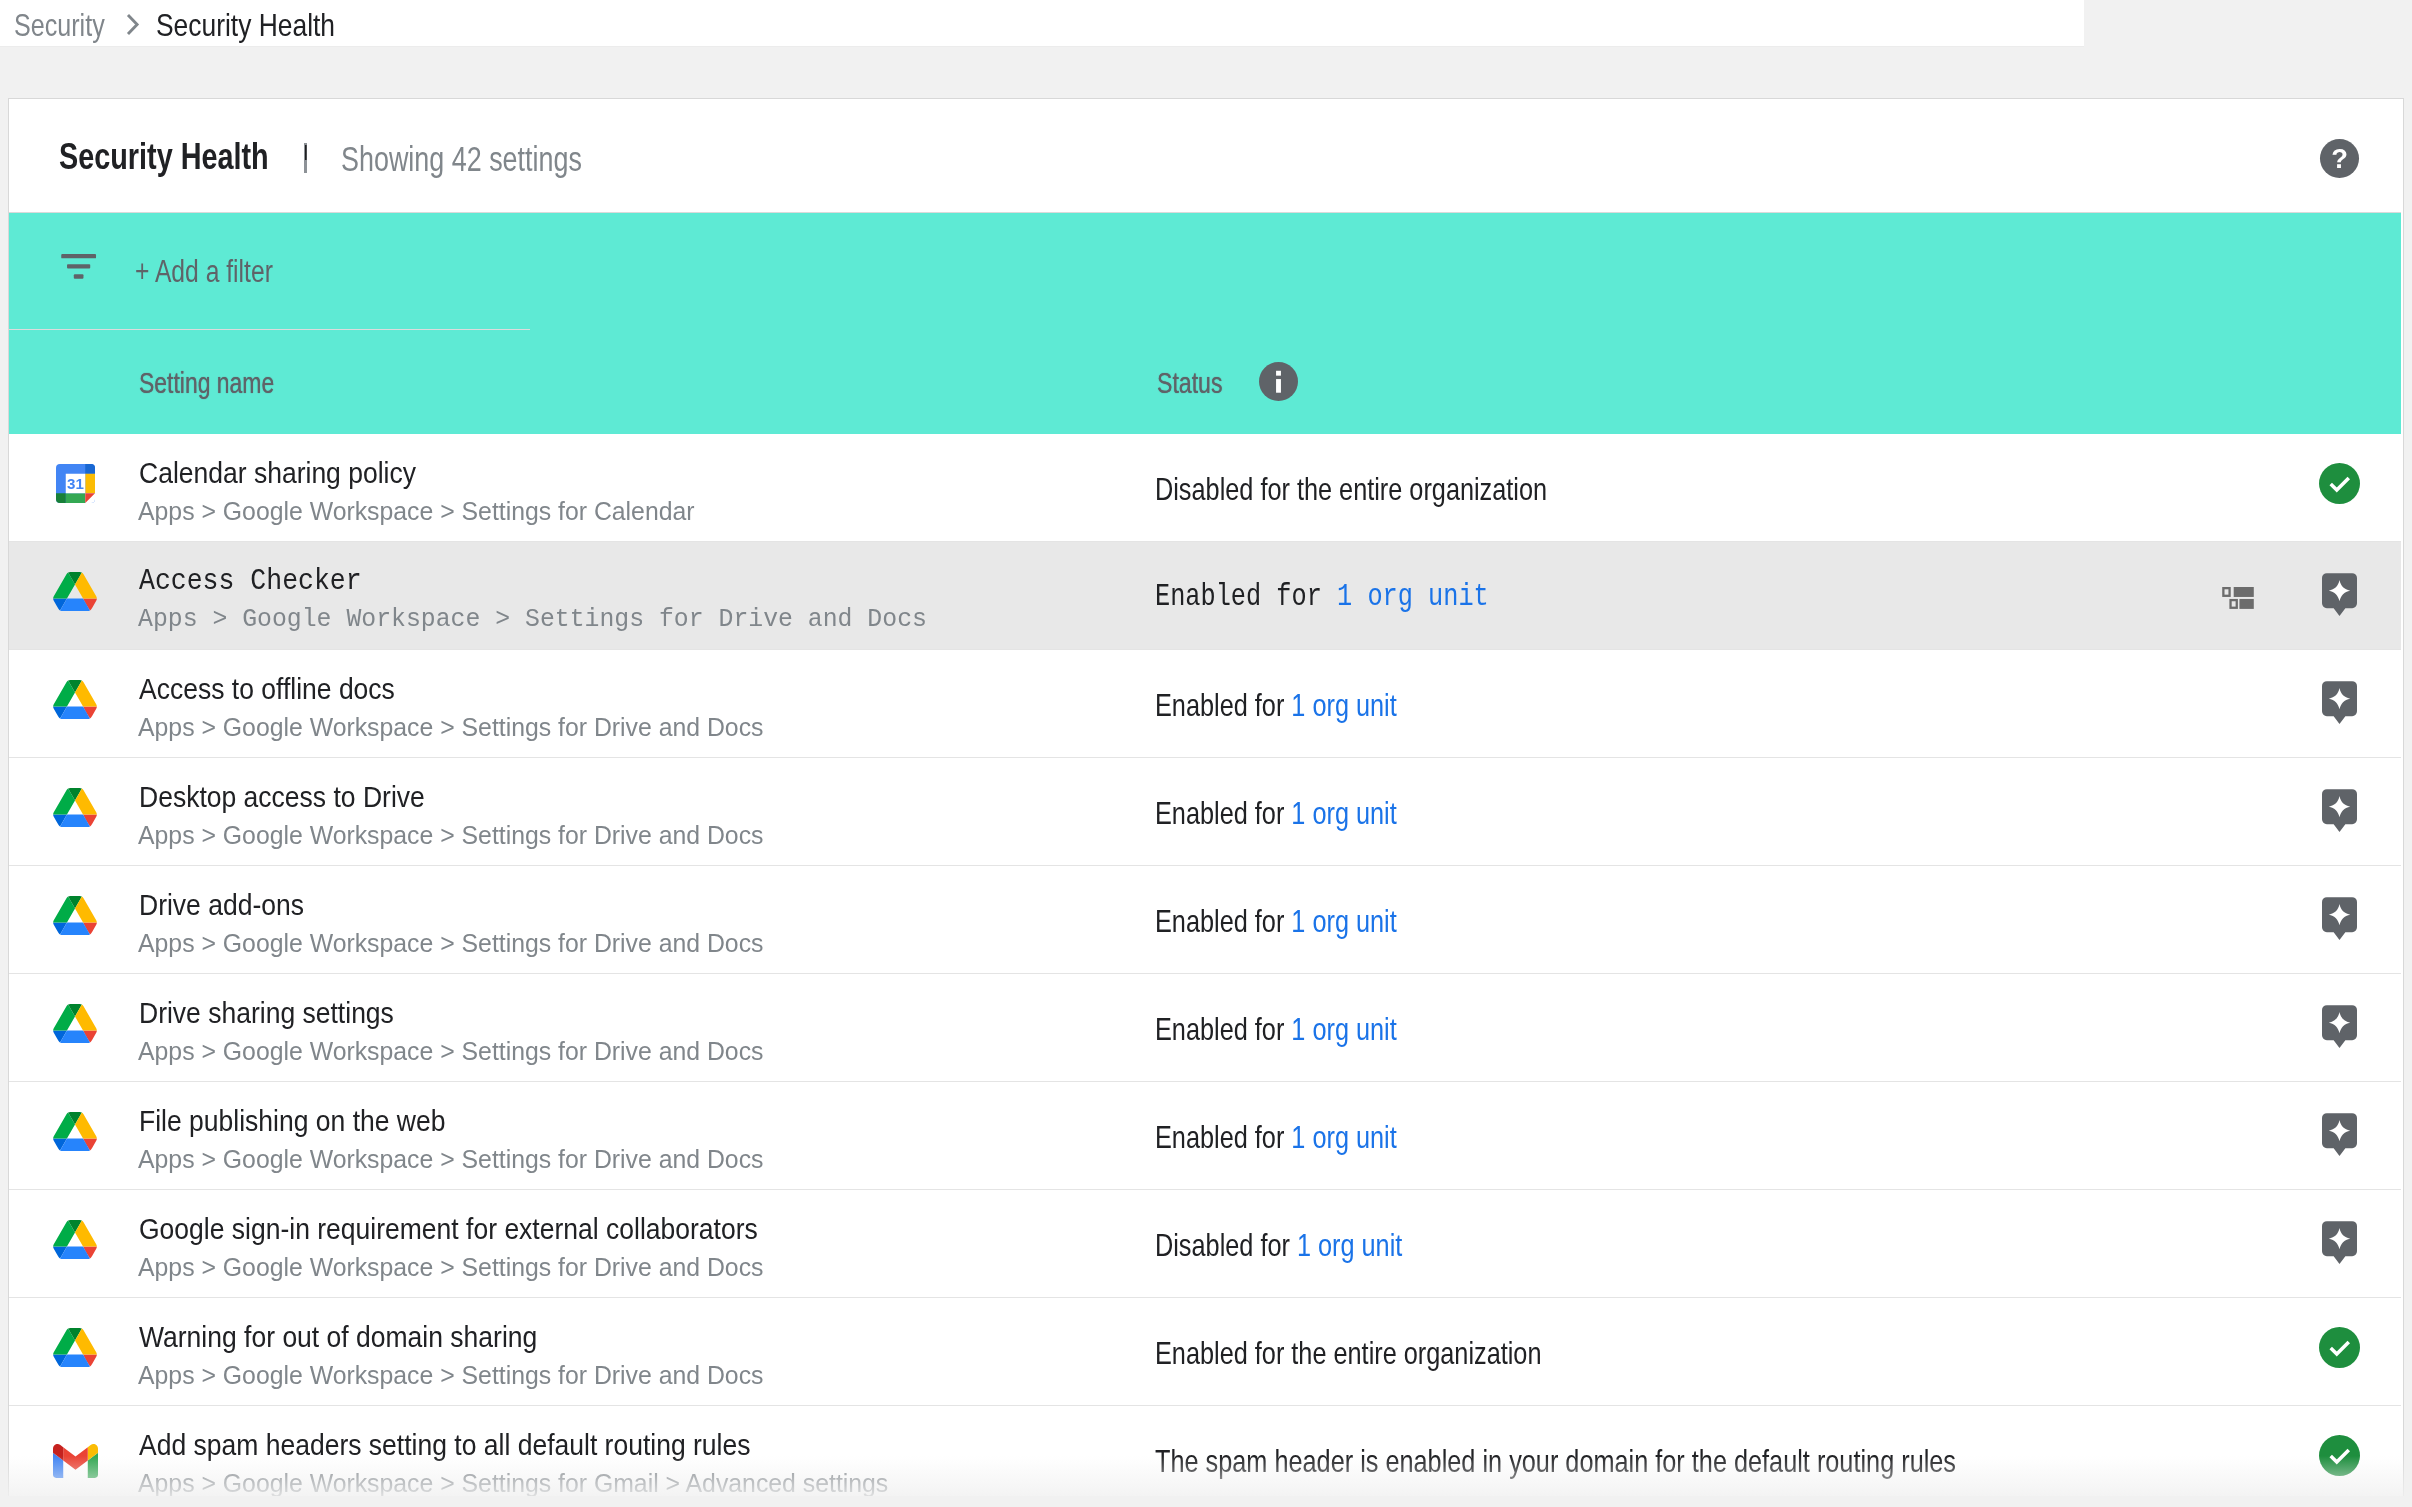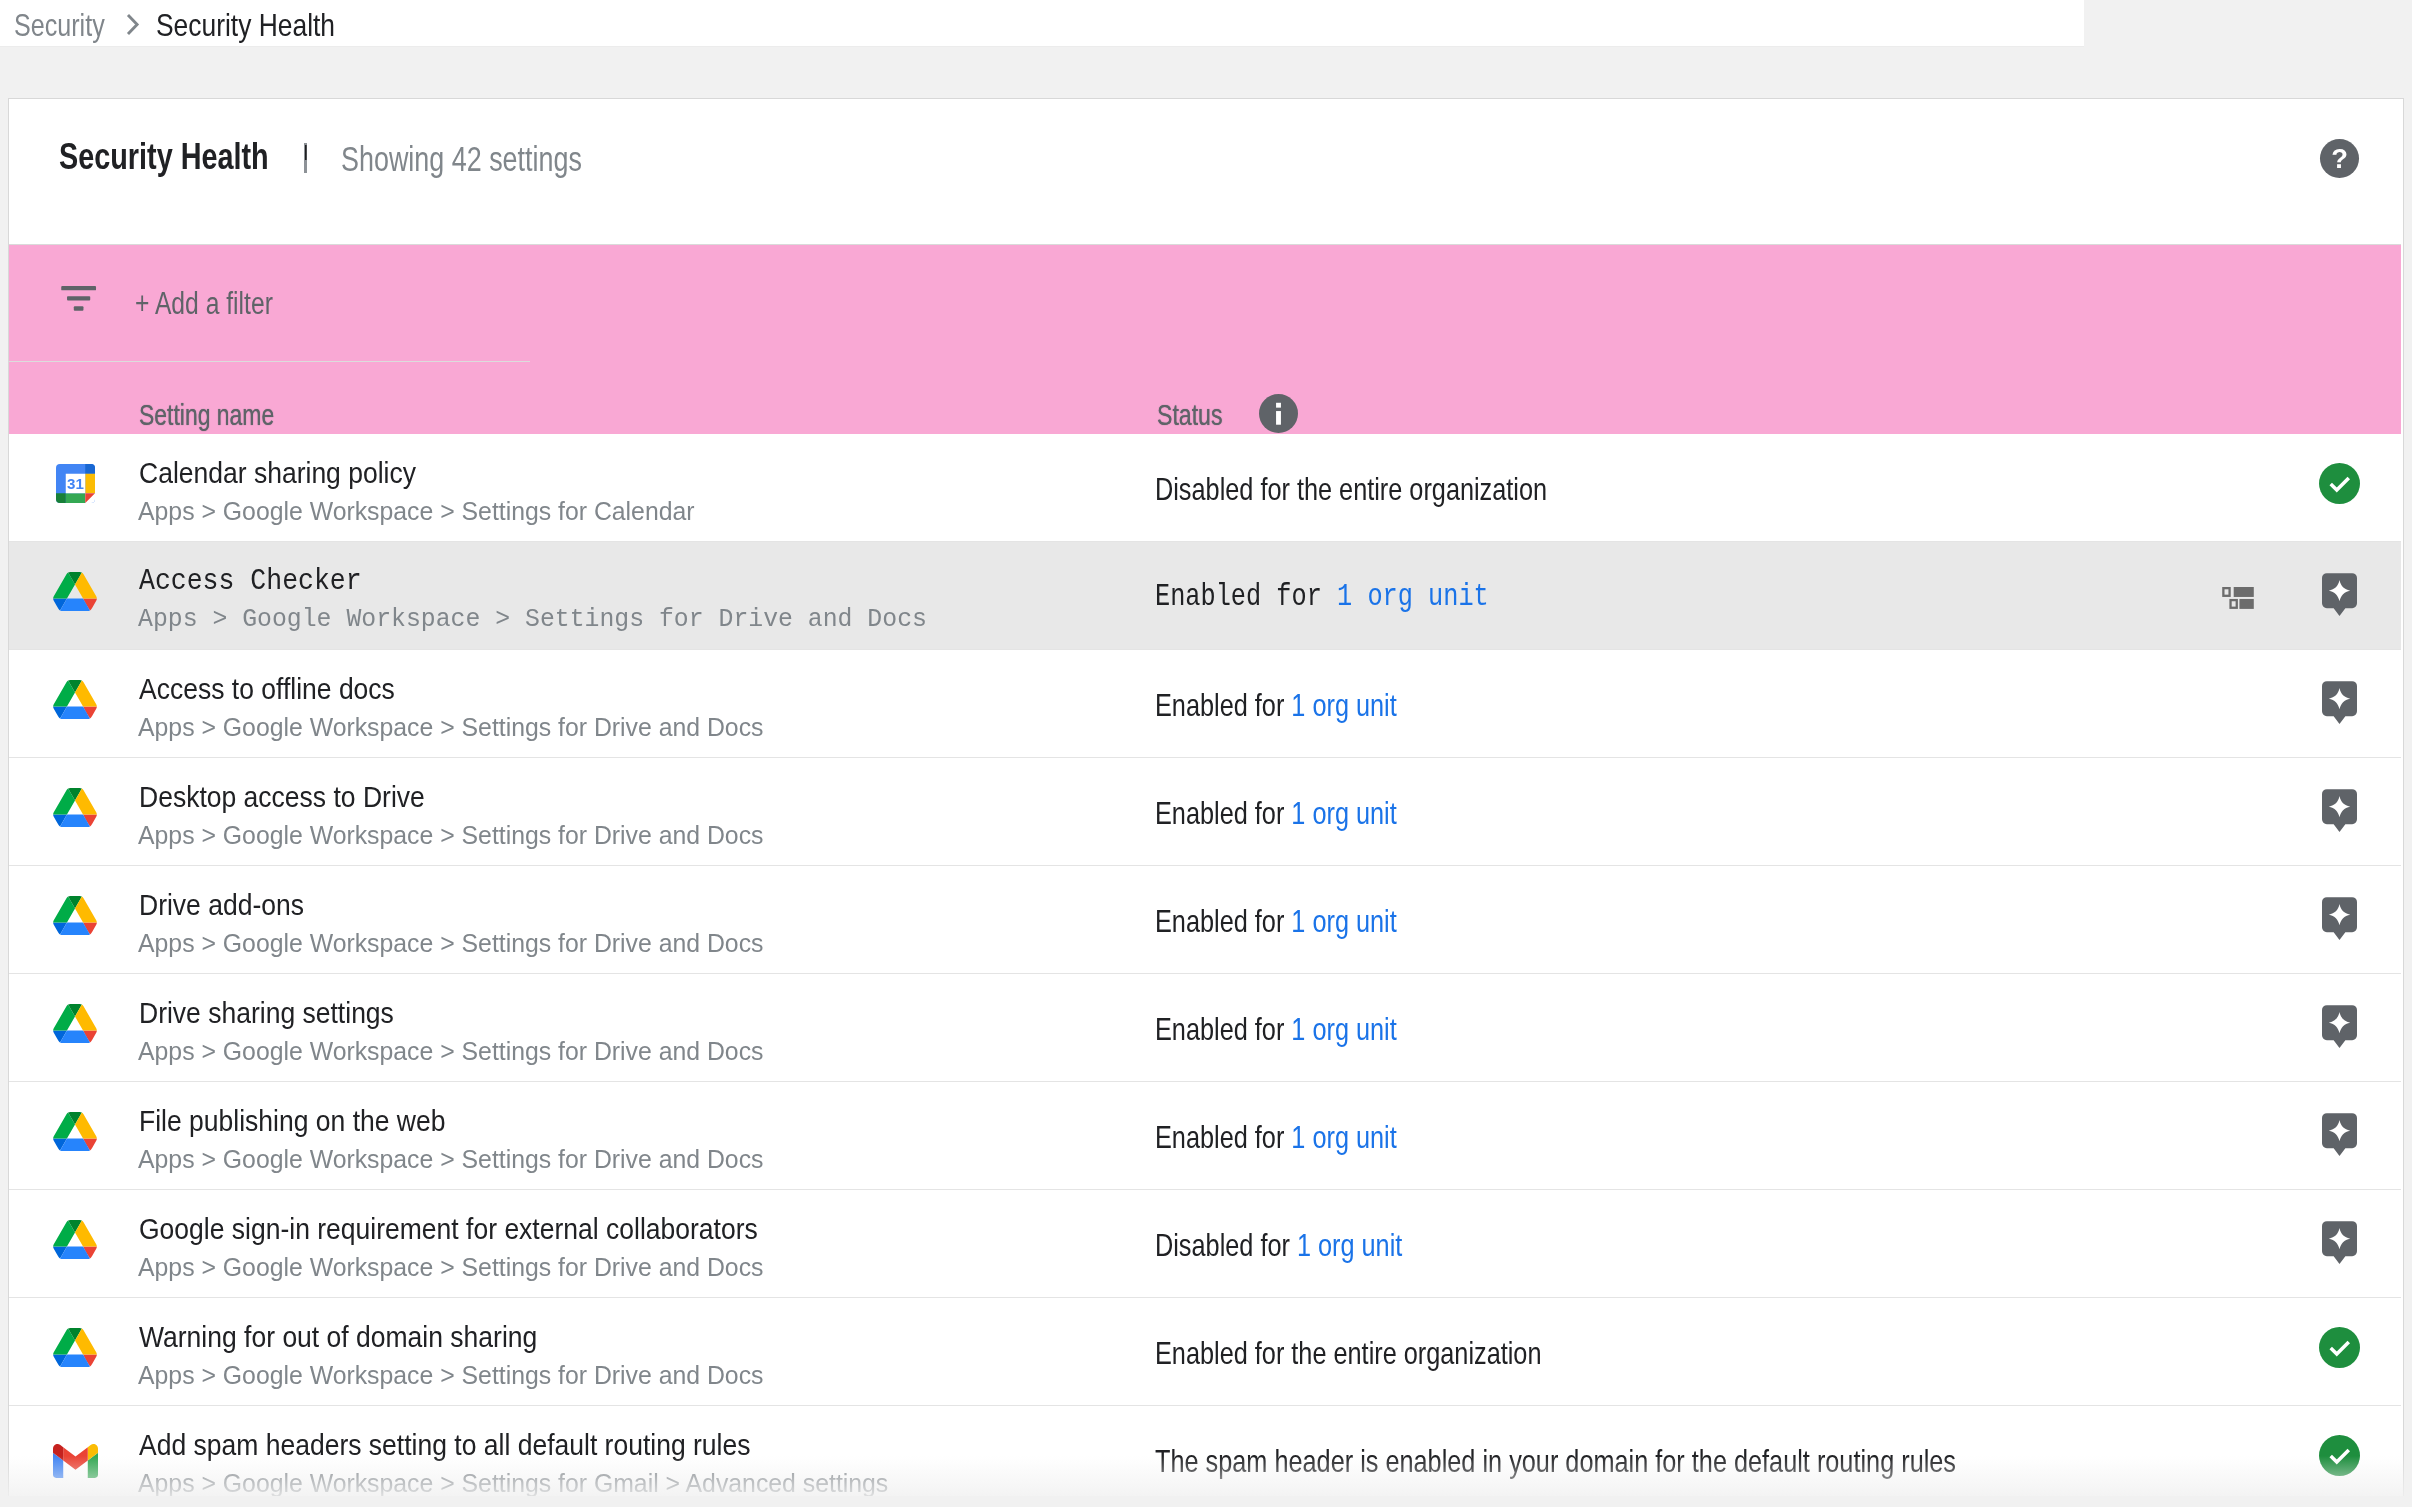--- a/index.html
+++ b/index.html
@@ -13,22 +13,22 @@
   .crumb2 { position:absolute; left:156px; top:8.8px; font-size:32px; line-height:1; color:#202124;
             transform:scaleX(.825); transform-origin:0 50%; }
   .card { position:absolute; left:7.8px; top:98px; width:2396px; height:1410px; background:#fff;
           border:1.9px solid #d8d8d8; border-bottom:none; }
   .title { position:absolute; left:50px; top:40px; font-size:36px; line-height:1; font-weight:700;
            color:#202124; transform:scaleX(.8); transform-origin:0 50%; }
   .pipe { position:absolute; left:295px; top:44px; width:2.9px; height:30px; background:#8d9297; }
   .showing { position:absolute; left:332px; top:42px; font-size:35px; line-height:1; color:#80868b;
              transform:scaleX(.769); transform-origin:0 50%; }
   .helpbtn { position:absolute; left:2310px; top:39px; width:41px; height:41px; }
-  .band { position:absolute; left:0; top:113px; width:2392px; height:223px; background:#f9a8d4;
-          border-top:1.9px solid #dadada; border-bottom:1.9px solid #d9d9d9;margin-top:32px; }
+  .band { position:absolute; left:0; top:113px; width:2392px; height:223px; background:#5eead4;
+          border-top:1.9px solid #dadada; border-bottom:1.9px solid #d9d9d9; }
   .filterline { position:absolute; left:0; top:116px; width:521px; border-bottom:1.9px solid #dcdcdc; }
   .addfilter { position:absolute; left:126px; top:43px; font-size:31px; line-height:1; color:#5f6368;
                transform:scaleX(.796); transform-origin:0 50%; }
   .filtericon { position:absolute; left:52px; top:41px; }
   .colname { position:absolute; left:130px; top:155px; font-size:30px; line-height:1; color:#5f6368;
              transform:scaleX(.765); transform-origin:0 50%; text-shadow:0 0 1.1px currentColor; }
   .colstatus { position:absolute; left:1148px; top:155px; font-size:30px; line-height:1; color:#5f6368;
                transform:scaleX(.77); transform-origin:0 50%; text-shadow:0 0 1.1px currentColor; }
   .infoicon { position:absolute; left:1250px; top:149px; width:39px; height:39px; }
   .rows { position:absolute; left:0; top:335px; width:2392px; }

